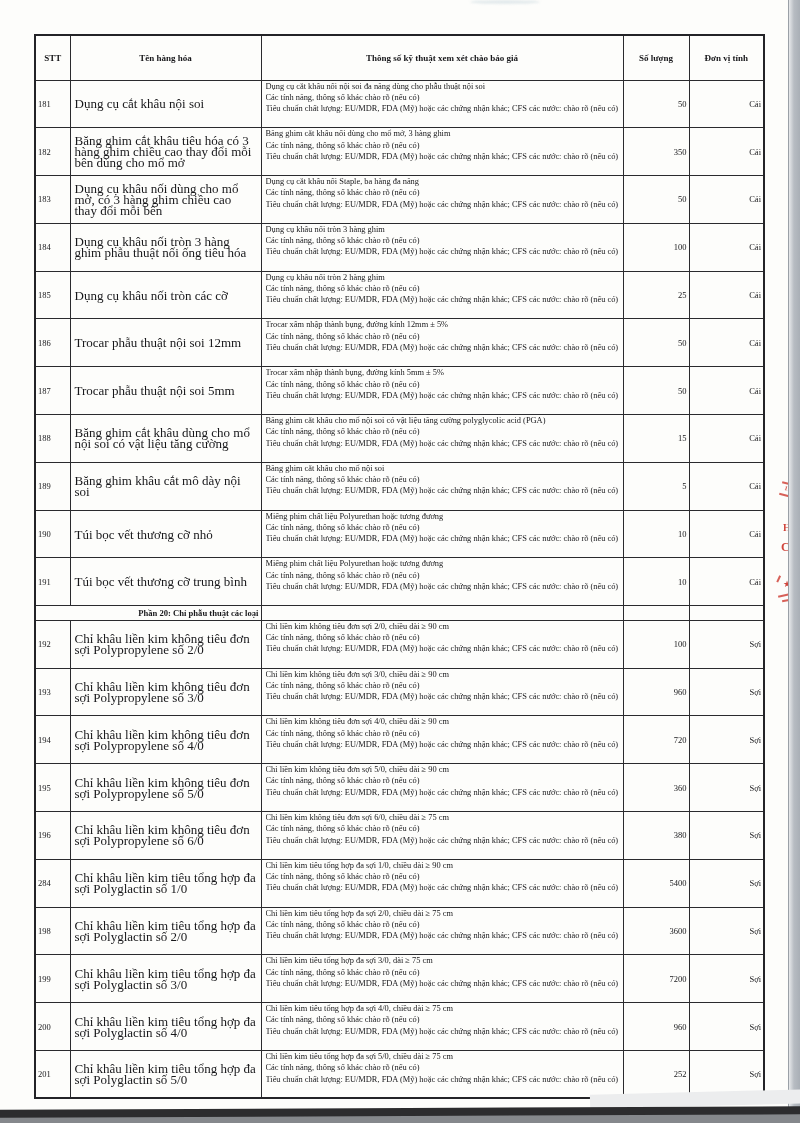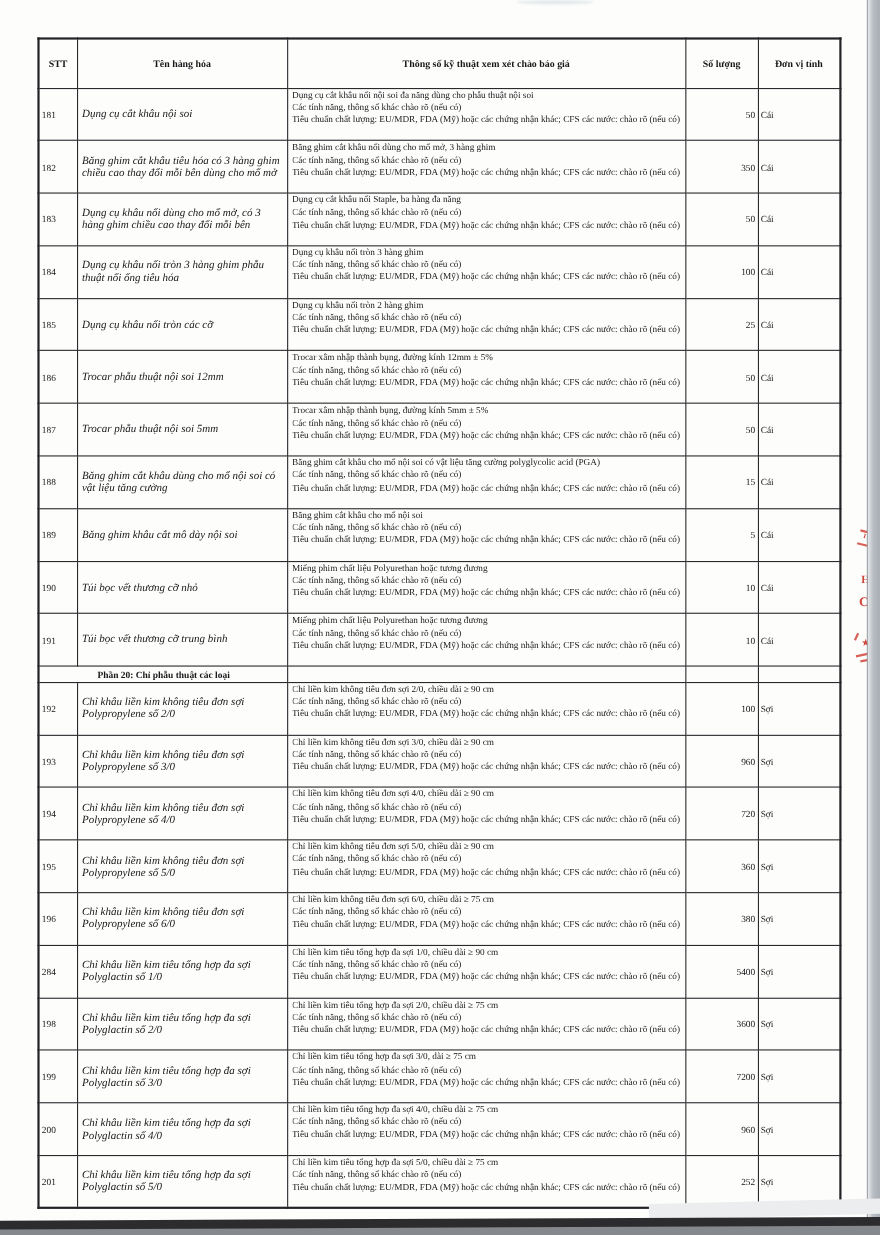--- a/index.html
+++ b/index.html
@@ -28,35 +28,34 @@
     padding:2px;
     margin-left:33px;
   }
   tr.data-row { height:47.8px; }
   tr.section-row { height:14.5px; }
   td.stt {
     font-size:8.5px; text-align:left; vertical-align:middle;
     padding:0 1px 0 2px;
   }
   td.name {
-    font-size:10px; line-height:11px; vertical-align:middle;
+    font-size:13px; line-height:11px; vertical-align:middle;
     padding:2px 4px;
-    font-style:italic;
   }
   td.spec { vertical-align:top; padding:0 3px 0 4px; }
   .spec-box { max-height:46px; overflow:hidden; }
   .spec-line { font-size:8.4px; line-height:11.3px; }
   td.qty {
     font-size:8.5px; text-align:right; vertical-align:middle; padding:0 2px;
   }
   td.unit {
-    font-size:8.5px; text-align:left; vertical-align:middle; padding:0 2px;margin-top:28px;
+    font-size:8.5px; text-align:right; vertical-align:middle; padding:0 2px;margin-top:28px;
   }
   td.section-cell {
-    font-size:8.6px; font-weight:bold; text-align:center; vertical-align:middle;
+    font-size:8.6px; font-weight:bold; text-align:right; vertical-align:middle;
     padding:1px 2px 1px 3px;
   }
 
   
   .scan-edge-right {
     position:absolute; right:0; top:0; width:11px; height:1123px;
     background:linear-gradient(to right,#e7e9eb 0%,#b7bcc2 45%,#a9afb6 100%);
     border-left:1px solid #9aa0a7;
   }
   .scan-bottom-gray {

